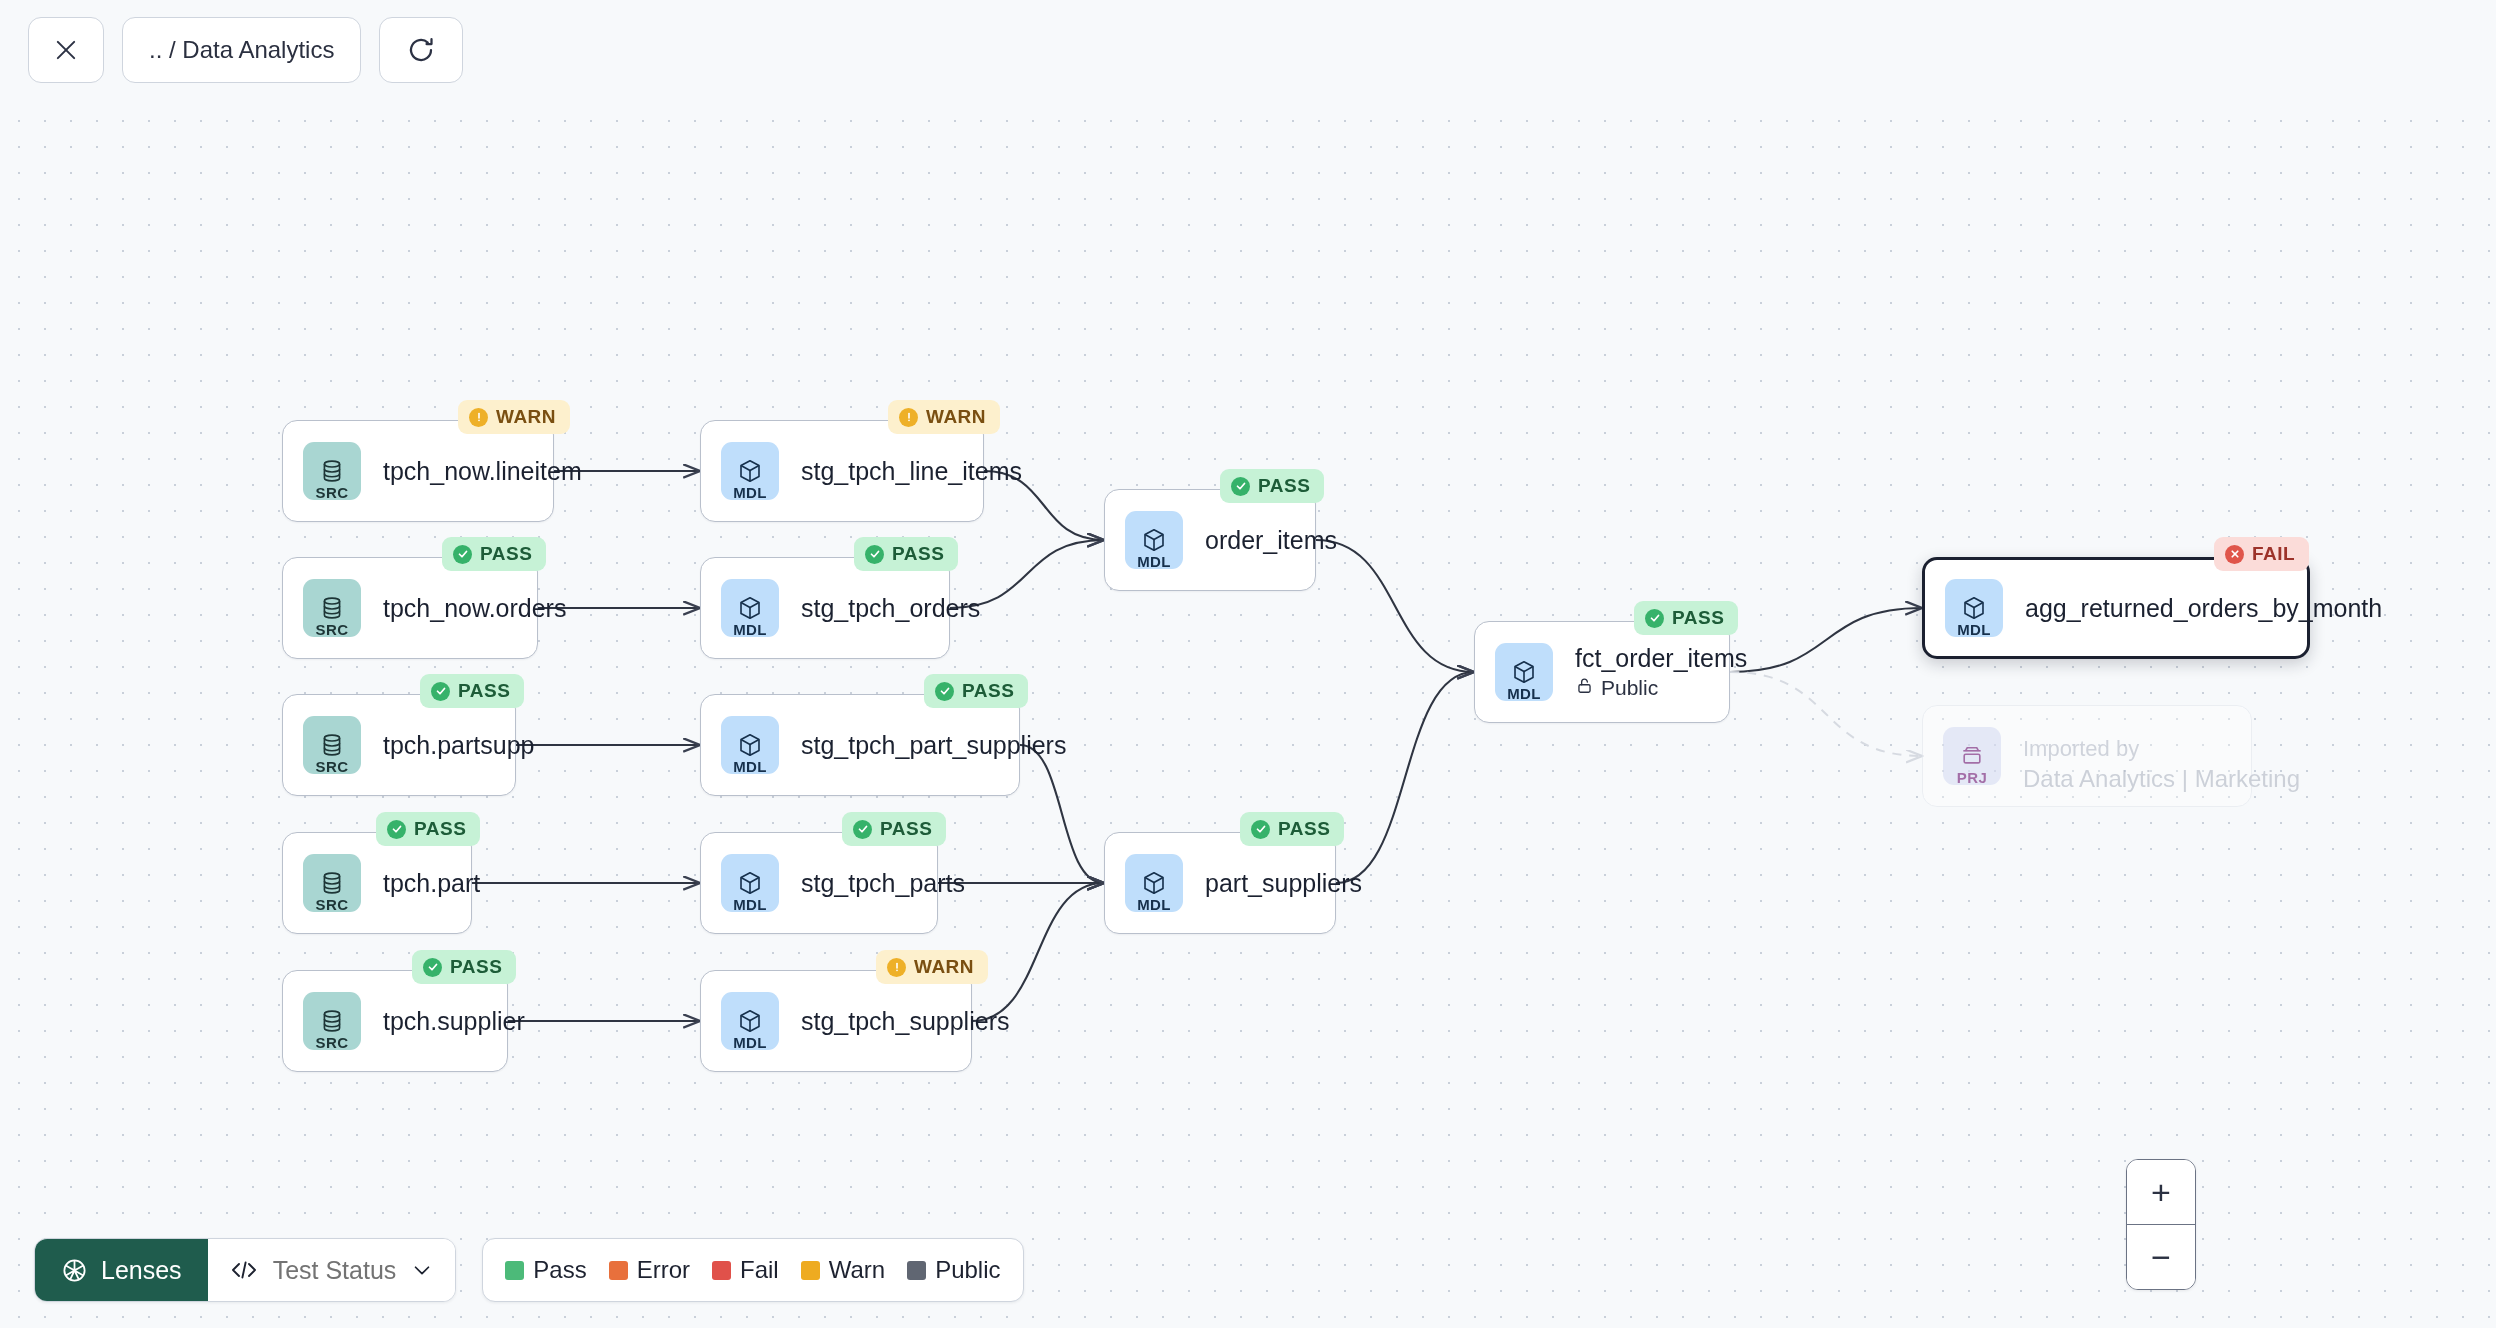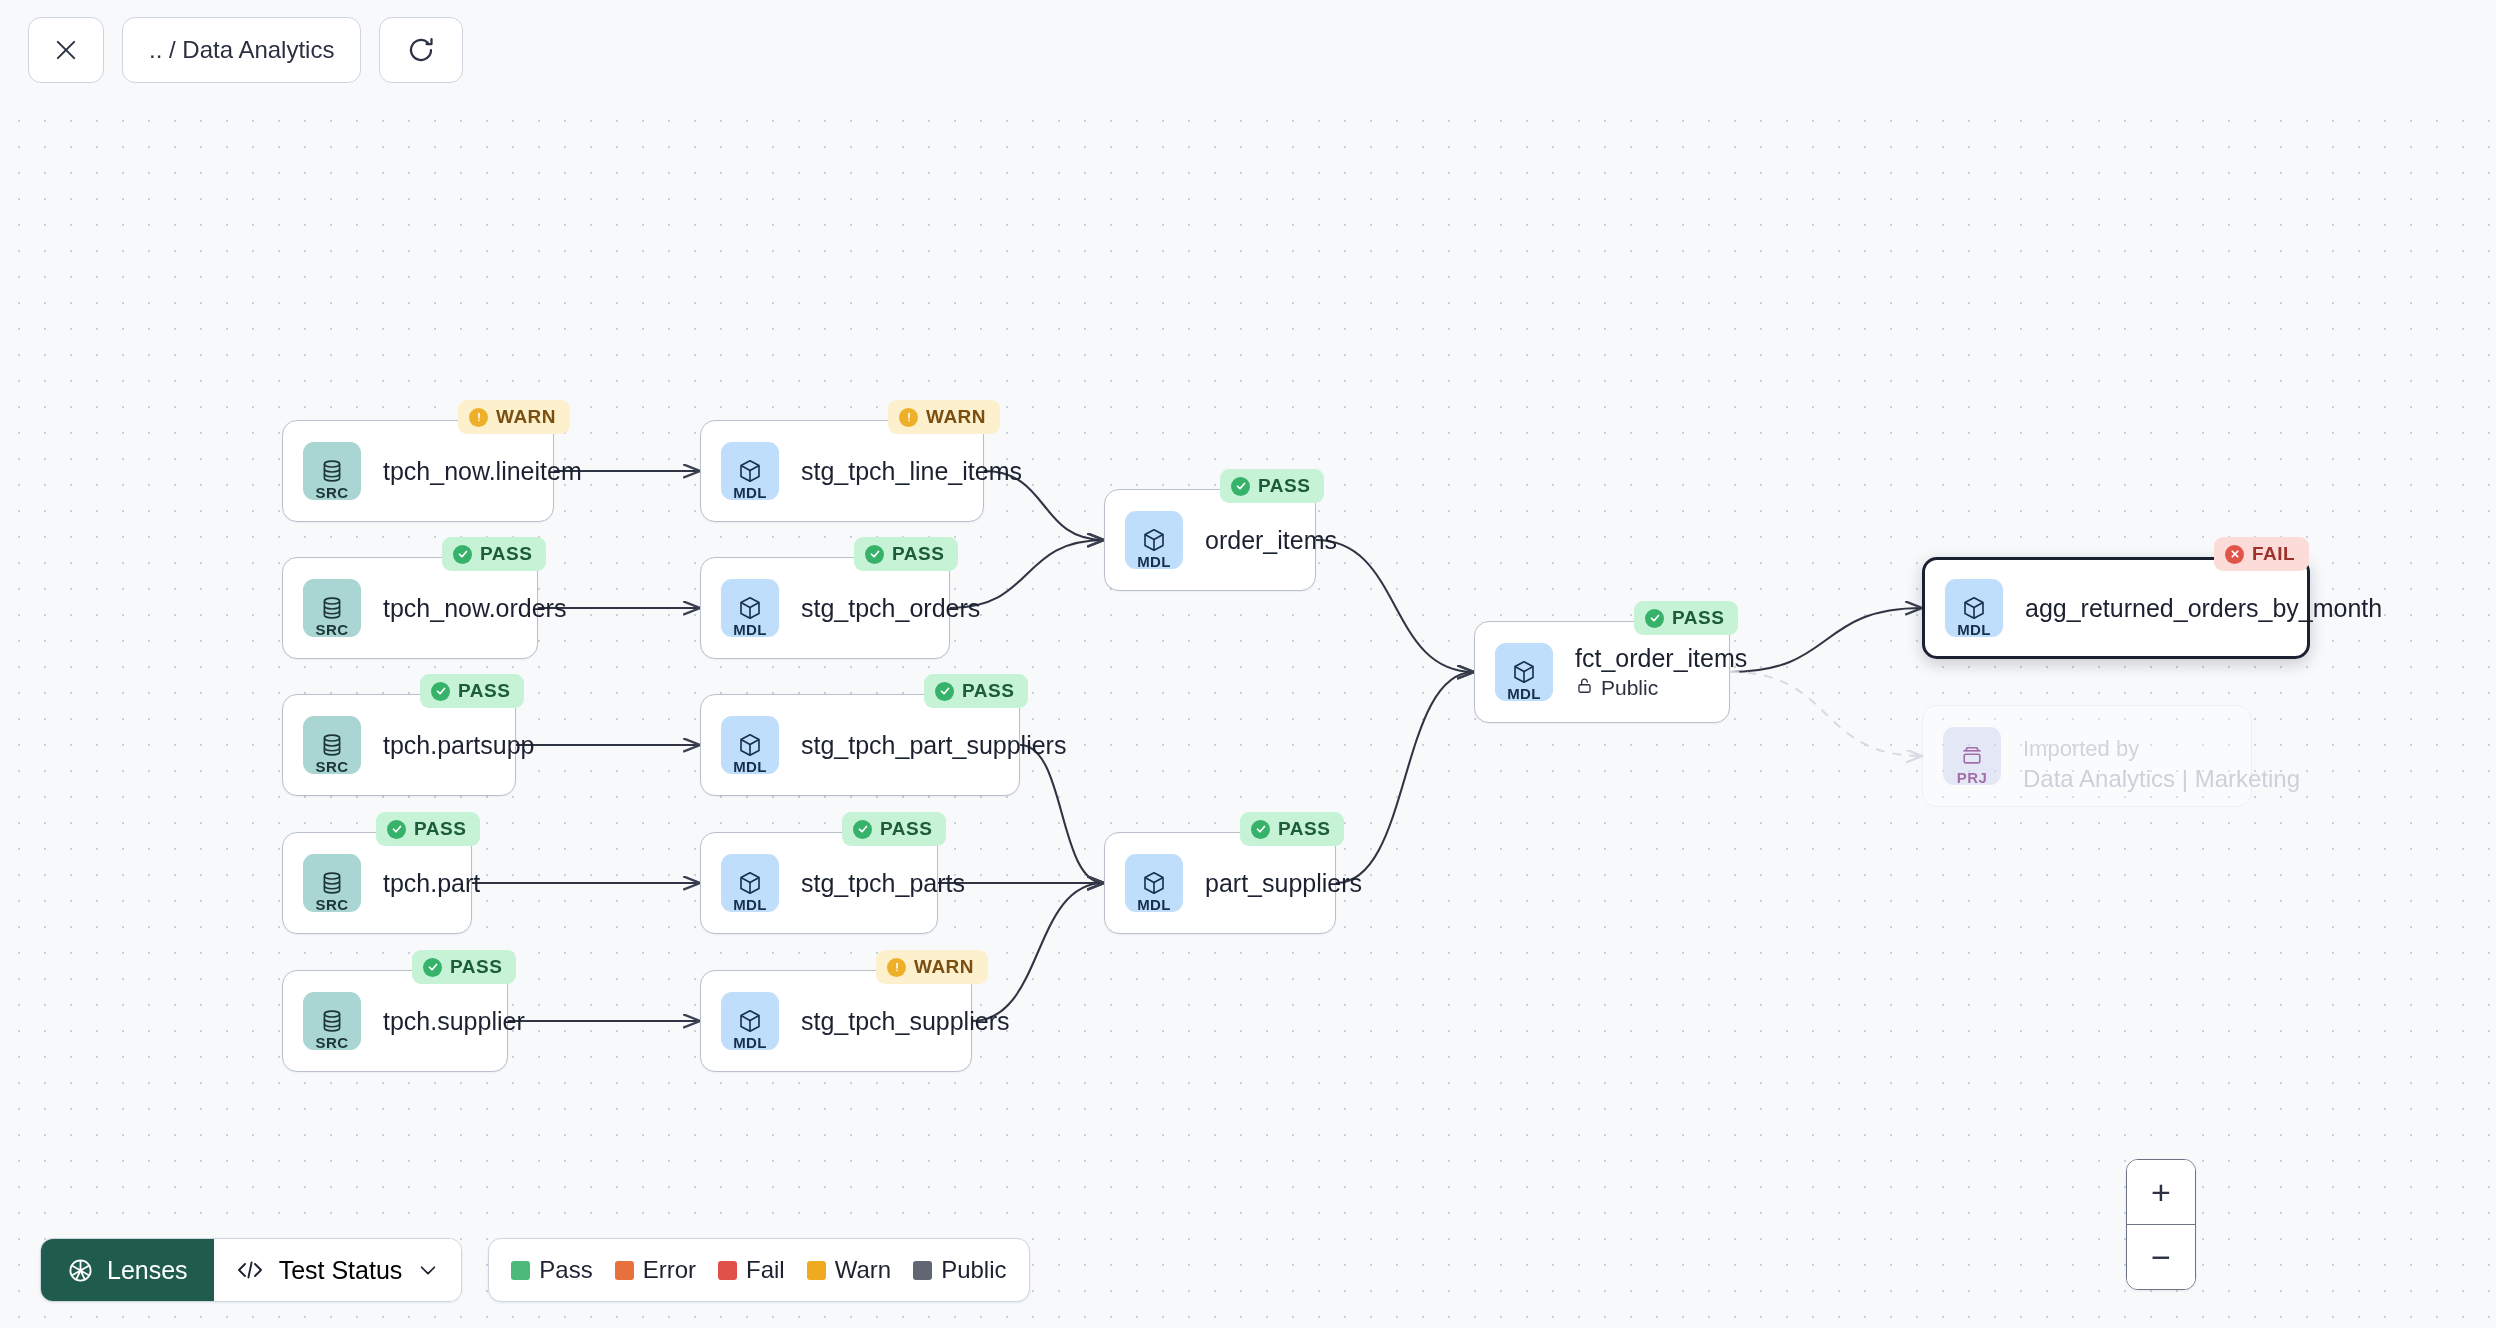--- a/index.html
+++ b/index.html
@@ -125,41 +125,41 @@
   .badge.pass { background: #c6f2d6; color: #1d5c38; }
   .badge.pass .dot { background: #36b26a; }
   .badge.warn { background: #fdf0cd; color: #7a4f11; }
   .badge.warn .dot { background: #eeb028; }
   .badge.fail { background: #fbdcd9; color: #9d322a; }
   .badge.fail .dot { background: #e0554a; }
   .badge .dot svg { display:block; }
 
   
   .bottombar {
-    position: absolute; left: 40px; bottom: 26px;
+    position: absolute; left: 34px; bottom: 26px;
     display: flex; align-items: center; gap: 26px;
     z-index: 40;
   }
   .lens-group {
     display: flex; align-items: stretch;
     border-radius: 13px;
     border: 1.5px solid #cfd5de;
     overflow: hidden;
     background: #fff;
     height: 64px;
     box-shadow: 0 1px 3px rgba(20,25,40,.07);
   }
   .lens-btn {
     background: #1f5c4d; color: #ffffff;
     display: flex; align-items: center; gap: 13px;
     padding: 0 26px; font-size: 25px; cursor: pointer;
   }
   .test-status {
     display: flex; align-items: center; gap: 15px;
-    padding: 0 22px; font-size: 25px; color: #000000; cursor: pointer;
+    padding: 0 22px; font-size: 25px; color: #737373; cursor: pointer;
     background: #fff;
   }
   .legend {
     display: flex; align-items: center; gap: 22px;
     background: #fff;
     border: 1.5px solid #cfd5de;
     border-radius: 13px;
     height: 64px; padding: 0 22px;
     box-shadow: 0 1px 3px rgba(20,25,40,.07);
   }

